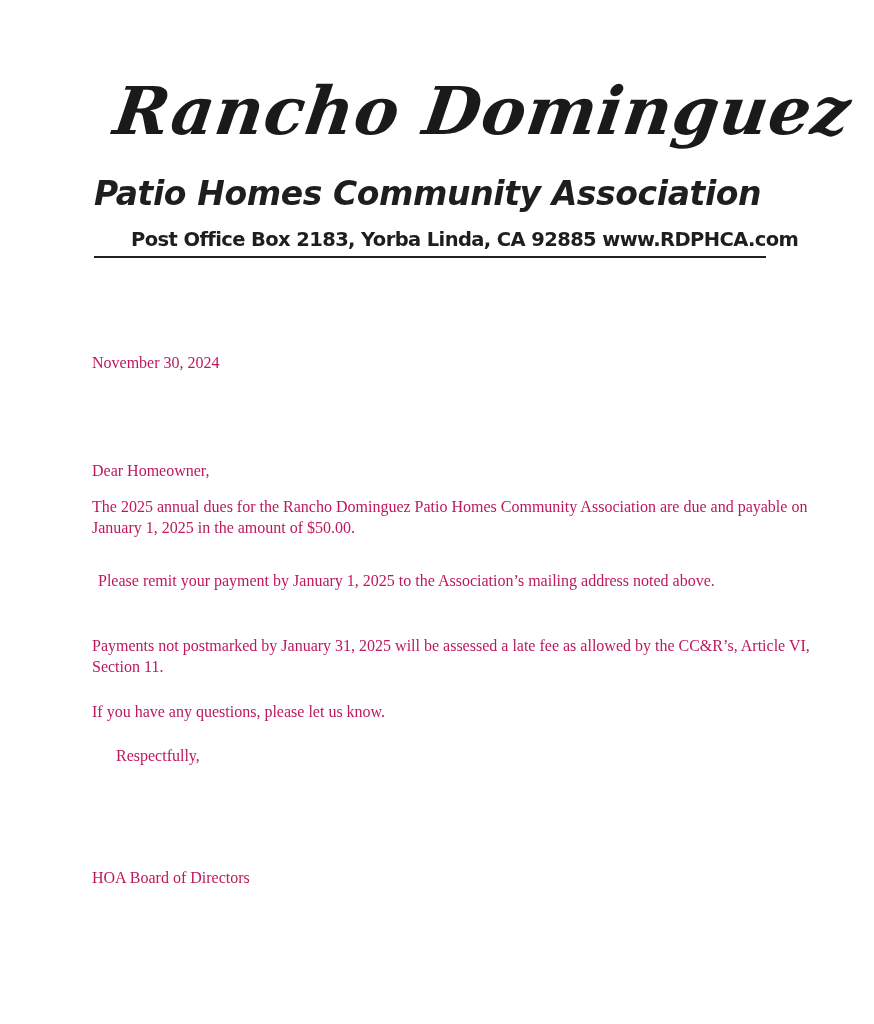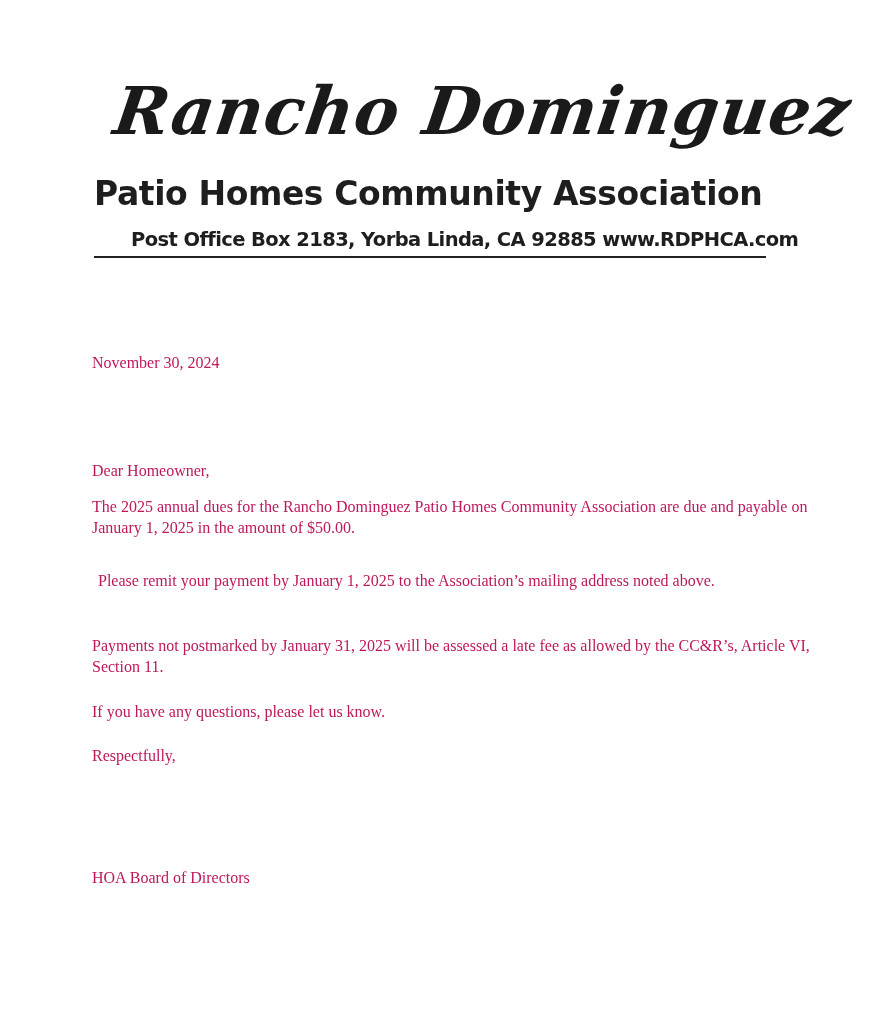--- a/index.html
+++ b/index.html
@@ -40,20 +40,21 @@
       position: absolute;
       left: 94px;
       top: 177px;
       font-family: "DejaVu Sans", sans-serif;
       font-weight: bold;
       font-size: 33px;
       color: #1e1e1e;
       white-space: nowrap;
       letter-spacing: -0.4px;
       line-height: 1;
+      font-style: italic;
     }
     .address-line {
       position: absolute;
       left: 94px;
       top: 230px;
       font-family: "DejaVu Sans", sans-serif;
       font-weight: bold;
       font-size: 19.5px;
       color: #1e1e1e;
       white-space: nowrap;
@@ -78,21 +79,21 @@
       color: #be185d;
       margin: 0;
       width: 720px;
     }
     #date { top: 352px; }
     #salutation { top: 460px; }
     #para1 { top: 496px; }
     #para2 { top: 570px; margin-left: 6px; }
     #para3 { top: 635px; }
     #para4 { top: 701px; }
-    #closing { top: 745px; }
+    #closing { top: 745px; margin-left: 24px; }
     #signature { top: 832px; margin-top: 35px; }
   </style>
 </head>
 <body>
 
 <div class="letterhead">
   <div class="script-title">Rancho Dominguez</div>
   <div class="org-name">Patio Homes Community Association</div>
   <div class="address-line">Post Office Box 2183, Yorba Linda, CA 92885 www.RDPHCA.com</div>
   <div class="rule"></div>

